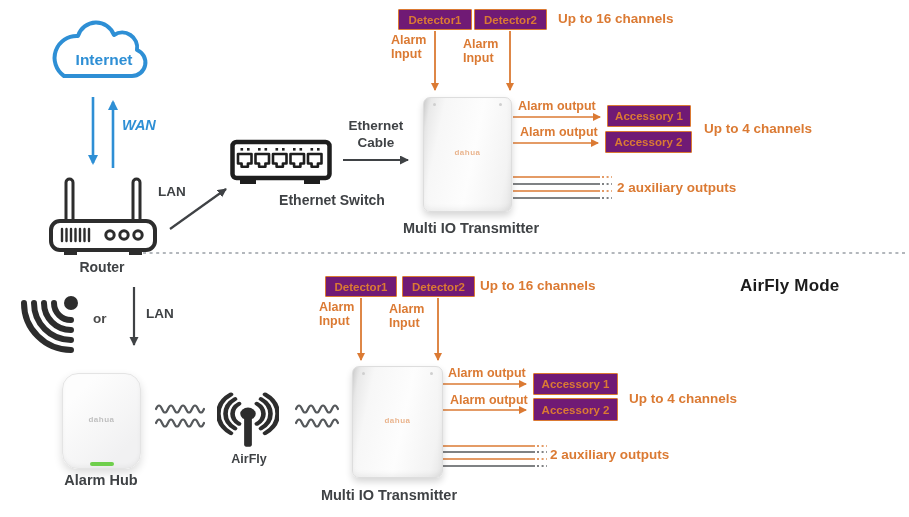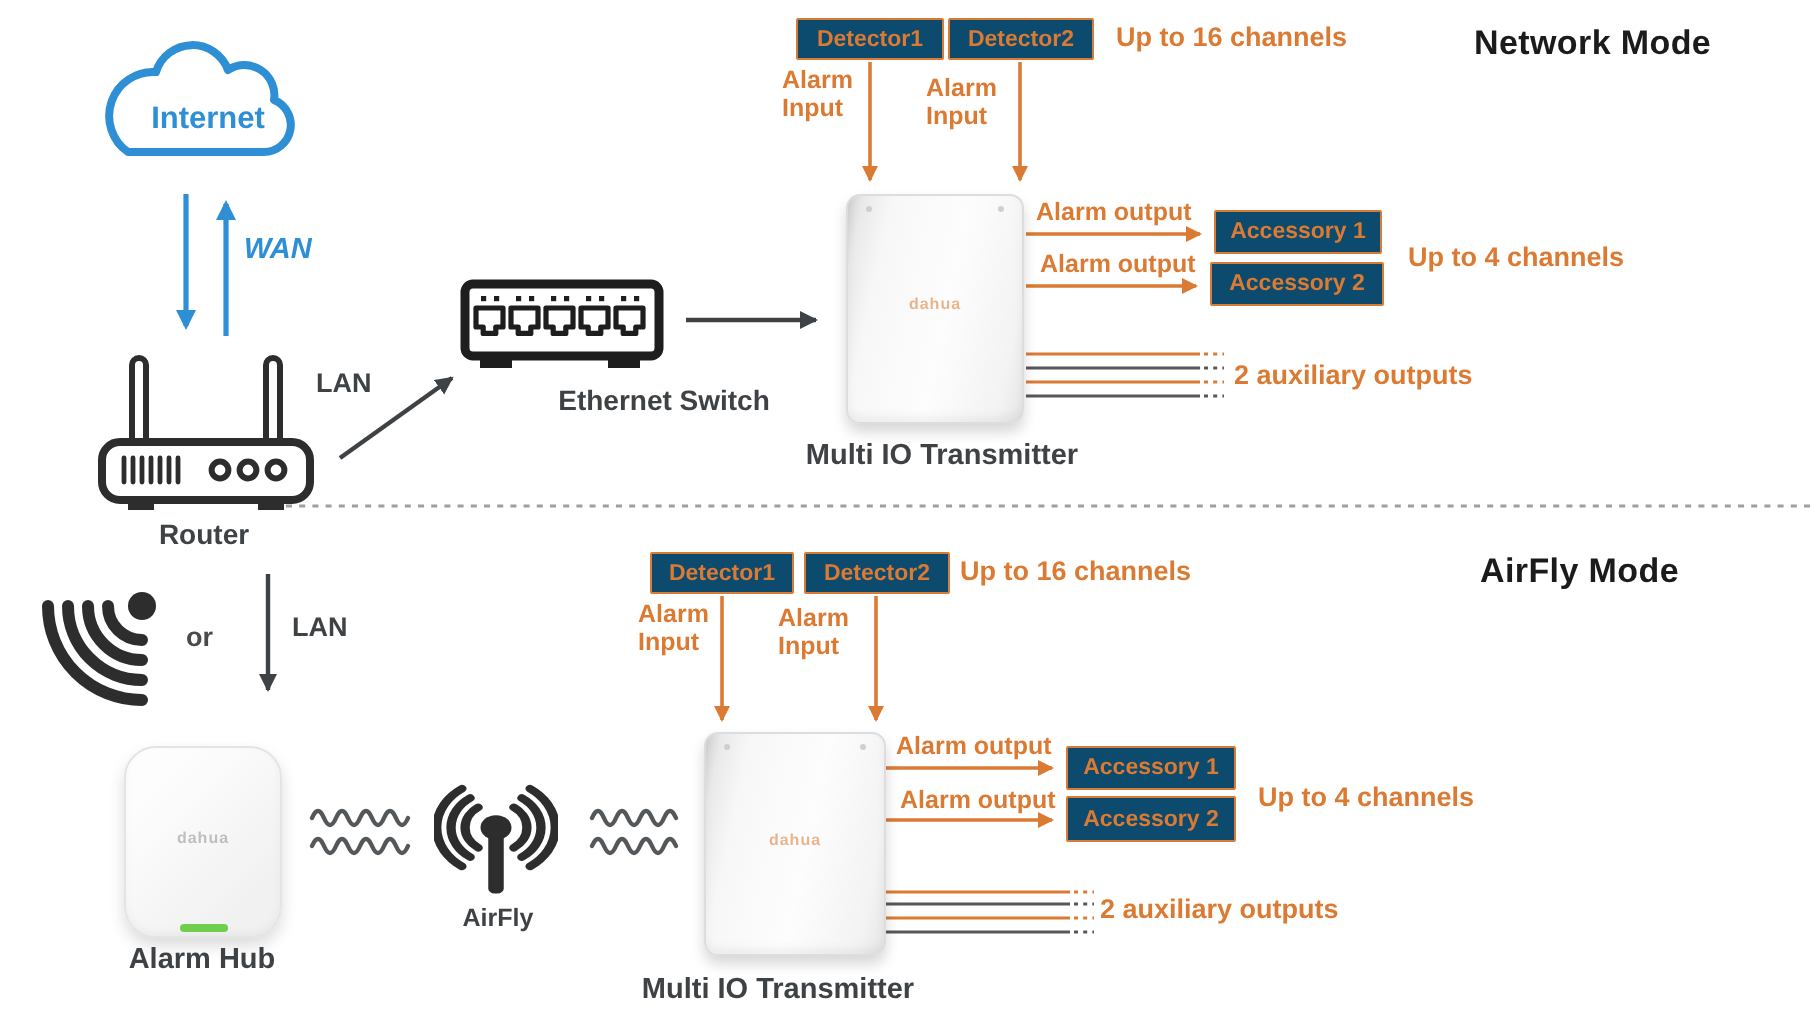--- a/index.html
+++ b/index.html
@@ -14,21 +14,21 @@
     font-family:"Liberation Sans",sans-serif;
   }
   svg{display:block;}
   .abs{position:absolute;}
   .wires{position:absolute;left:0;top:0;pointer-events:none;}
   .lbl{position:absolute;font-weight:700;color:var(--ink);white-space:nowrap;font-size:14px;}
   .ctr{transform:translateX(-50%);text-align:center;}
   .blue{color:var(--blue);}
   .mode-title{font-size:17px;color:#1b1b1b;letter-spacing:.2px;}
   .obox{
-    position:absolute;border:1.5px solid var(--orange);background:#0c4a6e;color:var(--orange);
+    position:absolute;border:1.5px solid var(--orange);background:#701a75;color:var(--orange);
     font-weight:700;font-size:11.5px;display:flex;align-items:center;justify-content:center;
     box-sizing:border-box;border-radius:1px;
   }
   .osmall{position:absolute;color:var(--orange);font-weight:700;font-size:12.5px;line-height:1.15;}
   .ochan{position:absolute;color:var(--orange);font-weight:700;font-size:13.5px;white-space:nowrap;}
   .wrap2{white-space:normal;}
   .device-tx{
     position:absolute;border-radius:7px;box-sizing:border-box;
     background:linear-gradient(102deg,#cfcfcf 0%,#e9e9e9 7%,#f7f7f7 20%,#fdfdfd 55%,#f3f3f3 88%,#e6e6e6 100%);
     box-shadow:0 4px 7px rgba(0,0,0,.16), inset 0 -3px 5px rgba(0,0,0,.05);
@@ -105,21 +105,20 @@
     </g>
 
     <g stroke="#55585B" stroke-width="2.2" fill="none" stroke-linecap="round">
       <path d="M156,409 Q159,402 162,409 T168,409 T174,409 T180,409 T186,409 T192,409 T198,409 T204,409"></path>
       <path d="M156,423 Q159,416 162,423 T168,423 T174,423 T180,423 T186,423 T192,423 T198,423 T204,423"></path>
       <path d="M296,409 Q299,402 302,409 T308,409 T314,409 T320,409 T326,409 T332,409 T338,409"></path>
       <path d="M296,423 Q299,416 302,423 T308,423 T314,423 T320,423 T326,423 T332,423 T338,423"></path>
     </g>
   </svg>
 
-  <div class="lbl mode-title abs" style="left:737px;top:12px;">Network Mode</div>
 
   <svg class="abs" style="left:38px;top:10px;" width="120" height="82" viewBox="0 0 120 82">
     <path d="M26,66 L94,66 A13.5,13.5 0 0 0 99,40 A15,15 0 0 0 76,25 A19,19 0 0 0 40,26 A22,22 0 0 0 26,66 Z" fill="#fff" stroke="#2E8FD5" stroke-width="4" stroke-linejoin="round"></path>
   </svg>
   <div class="lbl blue ctr" style="left:104px;top:51px;font-size:15.5px;">Internet</div>
 
   <div class="lbl blue" style="left:122px;top:117px;font-size:14.5px;font-style:italic;">WAN</div>
 
   <svg class="abs" style="left:48px;top:177px;" width="110" height="80" viewBox="0 0 110 80">
     <g stroke="#2d2d2d" fill="#fff">
@@ -167,20 +166,21 @@
       <path transform="translate(25.5,15)" d="M0,0 h13.5 v9.5 h-3.6 v3.2 h-6.3 v-3.2 h-3.6 z"></path>
       <path transform="translate(43,15)" d="M0,0 h13.5 v9.5 h-3.6 v3.2 h-6.3 v-3.2 h-3.6 z"></path>
       <path transform="translate(60.5,15)" d="M0,0 h13.5 v9.5 h-3.6 v3.2 h-6.3 v-3.2 h-3.6 z"></path>
       <path transform="translate(78,15)" d="M0,0 h13.5 v9.5 h-3.6 v3.2 h-6.3 v-3.2 h-3.6 z"></path>
     </g>
     <rect x="10" y="39" width="16" height="6" fill="#1e1e1e"></rect>
     <rect x="74" y="39" width="16" height="6" fill="#1e1e1e"></rect>
   </svg>
   <div class="lbl ctr" style="left:285px;top:192px;margin-left:47px;">Ethernet Switch</div>
 
+  <div class="lbl ctr wrap2" style="left:376px;top:118px;width:80px;font-size:13.5px;line-height:1.25;">Ethernet Cable</div>
 
   <div class="device-tx" style="left:423px;top:97px;width:89px;height:115px;">
     <span class="screw l"></span>
     <span class="screw r"></span>
     <span class="brand">dahua</span>
   </div>
   <div class="lbl ctr" style="left:471px;top:220px;font-size:14.5px;">Multi IO Transmitter</div>
 
   <div class="obox" style="left:398px;top:9px;width:74px;height:21px;">Detector1</div>
   <div class="obox" style="left:474px;top:9px;width:73px;height:21px;">Detector2</div>

